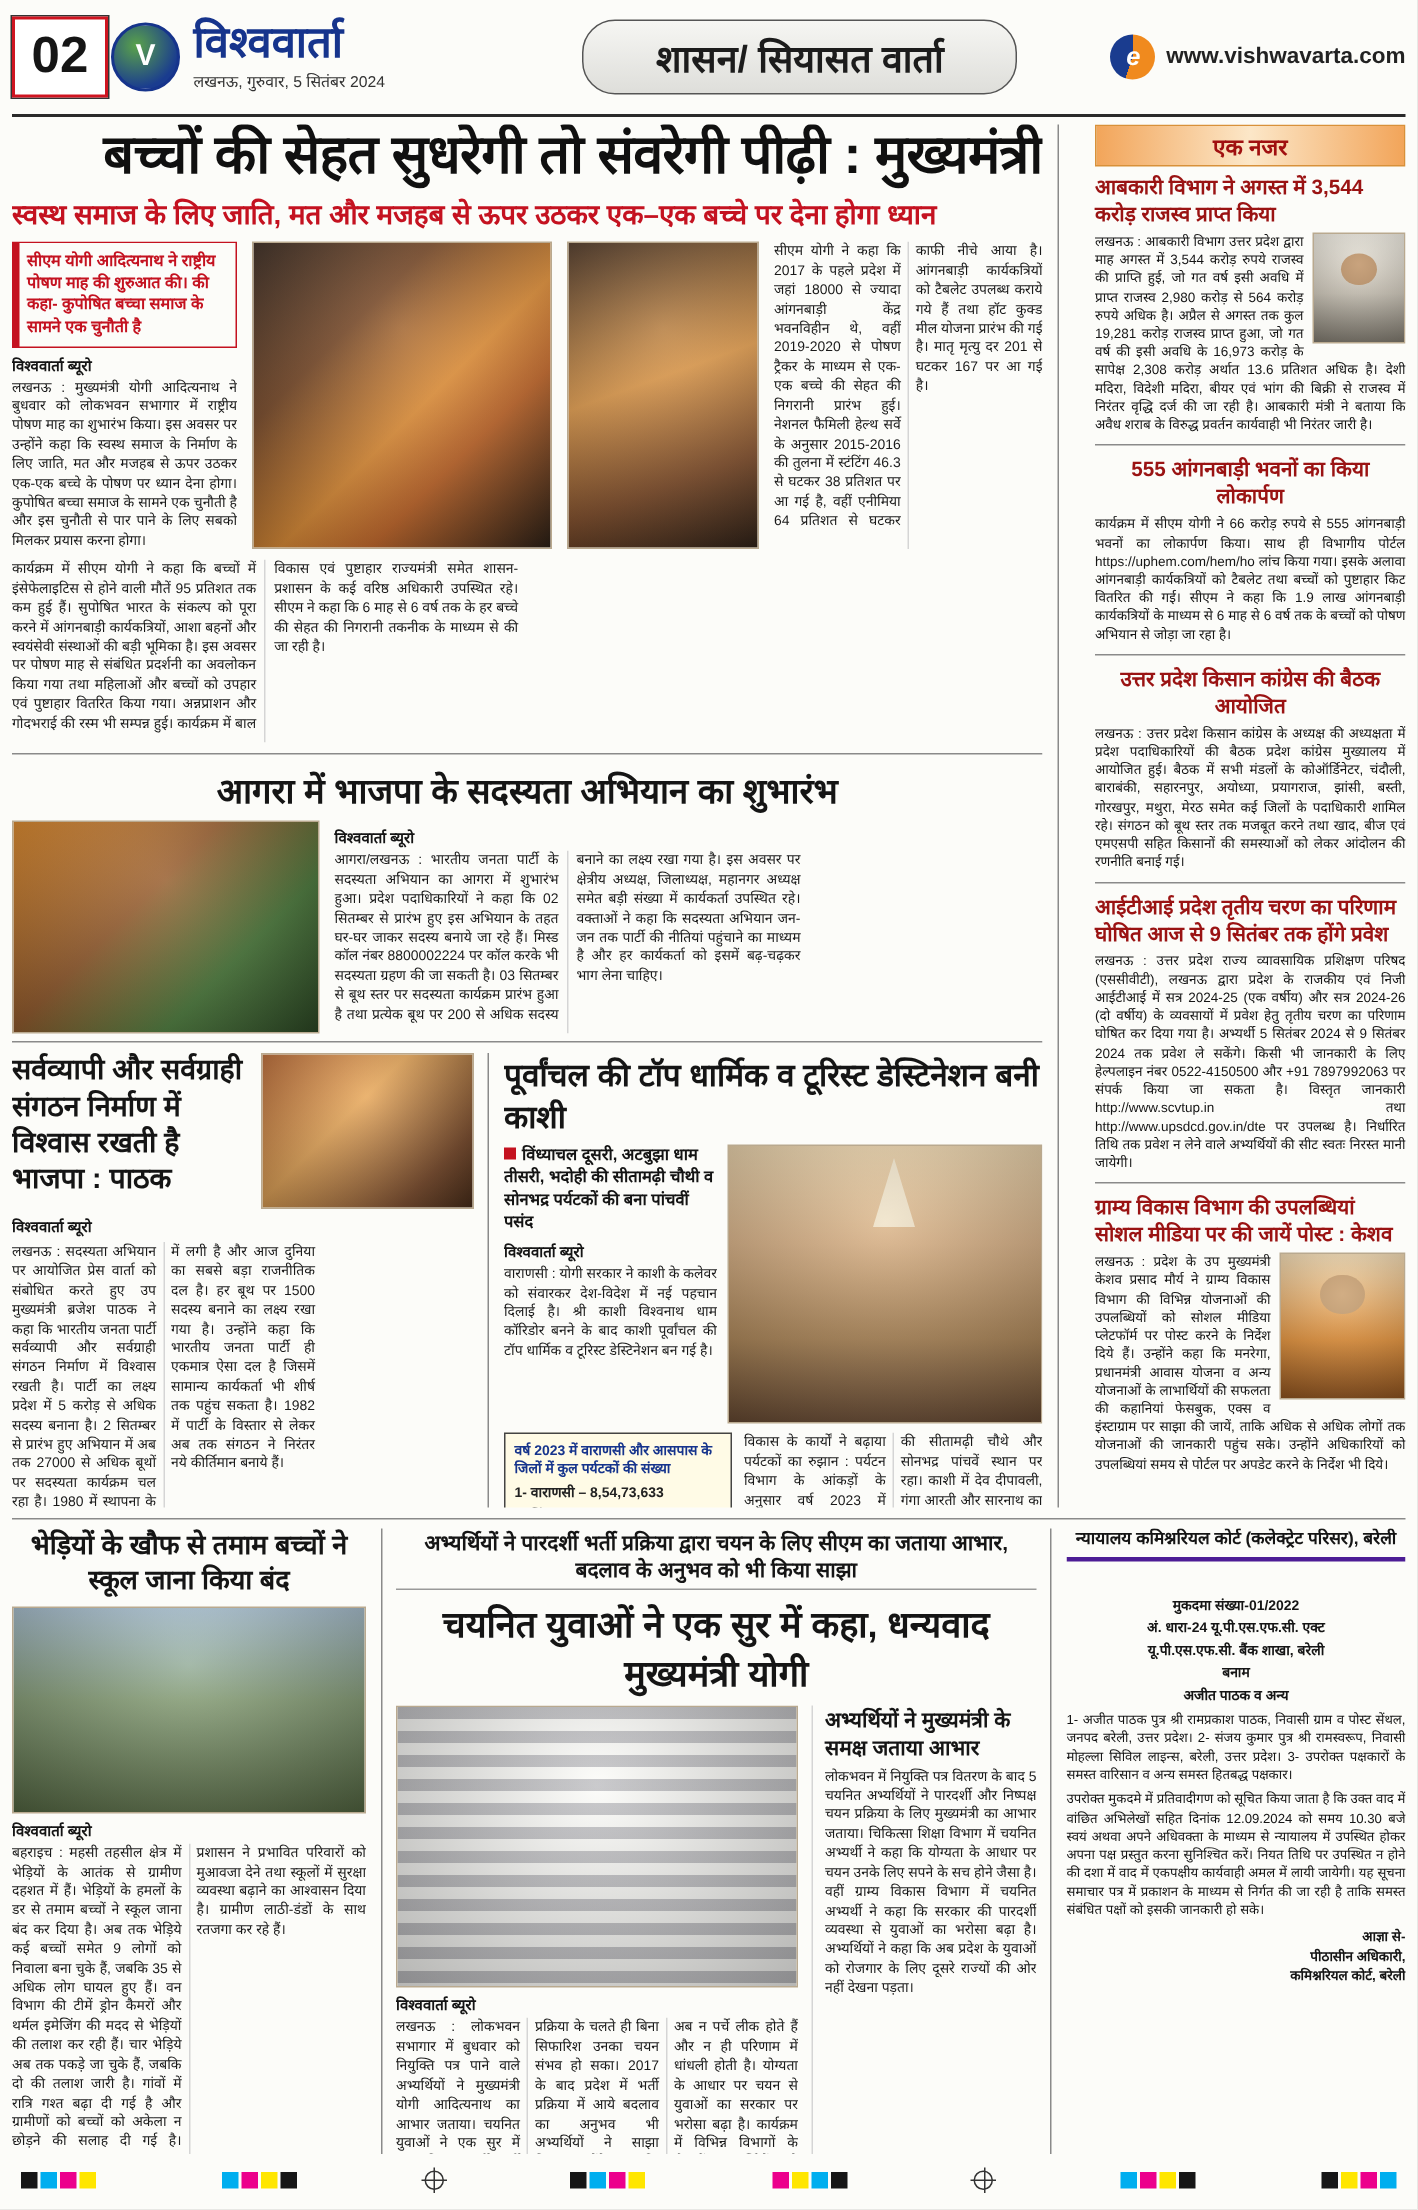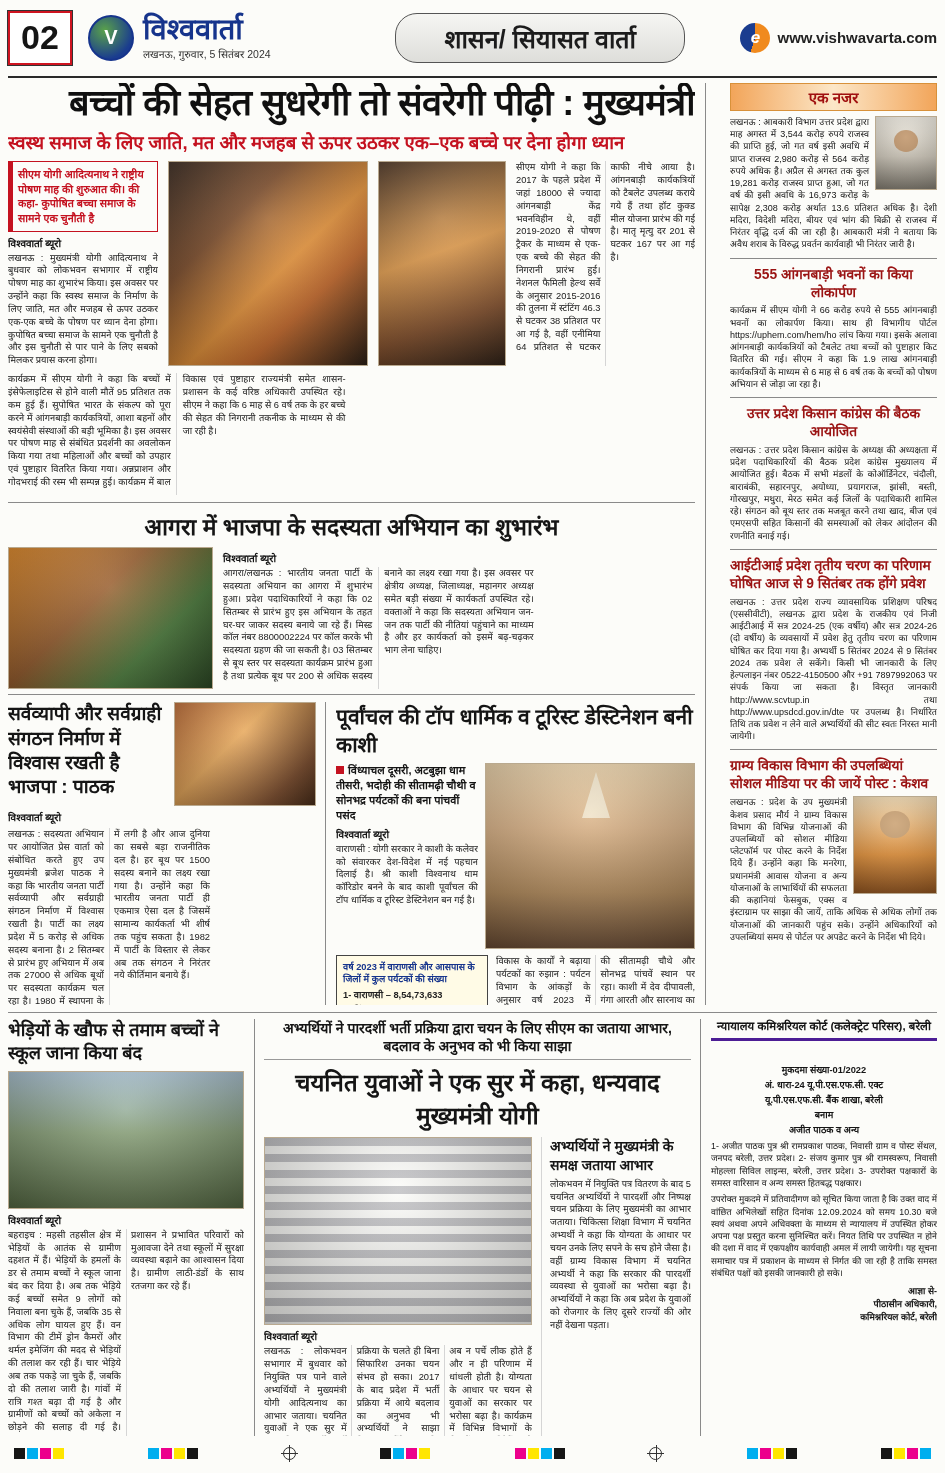--- a/index.html
+++ b/index.html
@@ -1,21 +1,21 @@
 <!DOCTYPE html>
 <html><head>
 <meta charset="utf-8">
 <style>
   * { margin:0; padding:0; box-sizing:border-box; }
   html,body { background:#d9d9d6; }
   body { font-family:"Liberation Sans","DejaVu Sans",sans-serif; color:#151515; }
   .page { position:relative; width:945px; height:1473px; margin:0 auto; background:#fcfcf9; padding:6px 8px 0; overflow:hidden; }
 
   
-  .masthead-row { display:flex; align-items:center; gap:16px; height:72px; border-bottom:2px solid #2a2a2a; padding-bottom:7px; }
+  .masthead-row { display:flex; align-items:center; gap:2px; height:72px; border-bottom:2px solid #2a2a2a; padding-bottom:7px; }
   .page-num { width:64px; height:54px; border:2px solid #cf1420; box-shadow:0 0 0 1px #333; font-size:34px; font-weight:bold; display:flex; align-items:center; justify-content:center; background:#fff; }
   .brand { display:flex; gap:9px; align-items:center; width:252px; }
   .brand-emblem { width:46px; height:46px; border-radius:50%; background:radial-gradient(circle at 35% 32%, #5aa24a, #1a3c8f 72%); border:2px solid #16348c; color:#fff; display:flex; align-items:center; justify-content:center; font-size:20px; font-weight:bold; flex:0 0 auto; }
   .brand-name { font-size:29px; font-weight:bold; color:#16348c; line-height:1; }
   .brand-date { font-size:10.5px; color:#333; margin-top:3px; }
   .section-pill { flex:1; text-align:center; }
   .section-pill-inner { display:inline-block; border:1px solid #555; border-radius:22px; background:linear-gradient(180deg,#f6f6f3,#dededa); padding:7px 48px; font-size:25px; font-weight:bold; color:#1c1c1c; }
   .web { display:flex; align-items:center; gap:7px; font-size:15px; font-weight:bold; color:#222; }
   .web-e { width:30px; height:30px; border-radius:50%; background:conic-gradient(#f08a1e 0 55%, #1a3c8f 55% 100%); color:#fff; display:flex; align-items:center; justify-content:center; font-size:17px; font-weight:bold; font-style:italic; }
 
@@ -83,21 +83,21 @@
   .eye-bar { text-align:center; font-size:15px; font-weight:bold; color:#a01010; background:linear-gradient(90deg,#f2a55a,#fce7c8 50%,#f2a55a); border:1px solid #d8913a; padding:3px 0; margin-bottom:5px; }
   .sb-head { font-size:13.8px; font-weight:bold; color:#9a1313; line-height:1.3; margin-bottom:3px; }
   .sb-head.center { text-align:center; }
   .sb-body { font-size:9px; line-height:1.36; text-align:justify; }
   .s1-photo { float:right; width:62px; height:74px; margin:0 0 3px 6px; }
   .s5-photo { float:right; width:84px; height:98px; margin:0 0 3px 6px; }
 
   
   .bottom { display:grid; grid-template-columns:236px 1fr 226px; gap:10px; border-top:1px solid #8a8a8a; margin-top:7px; padding-top:6px; height:424px; }
   .wolf { overflow:hidden; }
-  .wolf-head { font-size:18px; font-weight:bold; line-height:1.3; }
+  .wolf-head { font-size:18px; font-weight:bold; text-align:center; line-height:1.3; }
   .wolf-photo { height:138px; margin:5px 0 2px; }
   .wolf-text { column-count:2; column-gap:10px; column-rule:1px solid #d5d5d5; column-fill:auto; height:212px; overflow:hidden; }
   .recruit { border-left:1px solid #8a8a8a; border-right:1px solid #8a8a8a; padding:0 9px; overflow:hidden; }
   .kicker { font-size:14px; font-weight:bold; text-align:center; line-height:1.3; border-bottom:1px solid #999; padding-bottom:4px; }
   .recruit-head { font-size:24px; font-weight:bold; text-align:center; margin:5px 0 6px; }
   .recruit-grid { display:grid; grid-template-columns:1fr 150px; gap:9px; height:318px; }
   .recruit-main { overflow:hidden; }
   .recruit-photo { height:188px; }
   .recruit-text { column-count:3; column-gap:10px; column-rule:1px solid #d5d5d5; column-fill:auto; height:104px; margin-top:2px; overflow:hidden; }
   .recruit-side { overflow:hidden; border-left:1px solid #d5d5d5; padding-left:8px; }
@@ -208,20 +208,21 @@
           </div>
         </section>
 
       </div>
     </div>
 
     <aside class="sidebar">
       <div class="eye-bar">एक नजर</div>
 
       <section>
+        <div class="sb-head">आबकारी विभाग ने अगस्त में 3,544 करोड़ राजस्व प्राप्त किया</div>
         <div class="sb-body">
           <span class="photo photo-portrait s1-photo"></span>
           <span>लखनऊ : आबकारी विभाग उत्तर प्रदेश द्वारा माह अगस्त में 3,544 करोड़ रुपये राजस्व की प्राप्ति हुई, जो गत वर्ष इसी अवधि में प्राप्त राजस्व 2,980 करोड़ से 564 करोड़ रुपये अधिक है। अप्रैल से अगस्त तक कुल 19,281 करोड़ राजस्व प्राप्त हुआ, जो गत वर्ष की इसी अवधि के 16,973 करोड़ के सापेक्ष 2,308 करोड़ अर्थात 13.6 प्रतिशत अधिक है। देशी मदिरा, विदेशी मदिरा, बीयर एवं भांग की बिक्री से राजस्व में निरंतर वृद्धि दर्ज की जा रही है। आबकारी मंत्री ने बताया कि अवैध शराब के विरुद्ध प्रवर्तन कार्यवाही भी निरंतर जारी है।</span>
         </div>
       </section>
 
       <div class="divider"></div>
 
       <section>
         <div class="sb-head center">555 आंगनबाड़ी भवनों का किया लोकार्पण</div>

